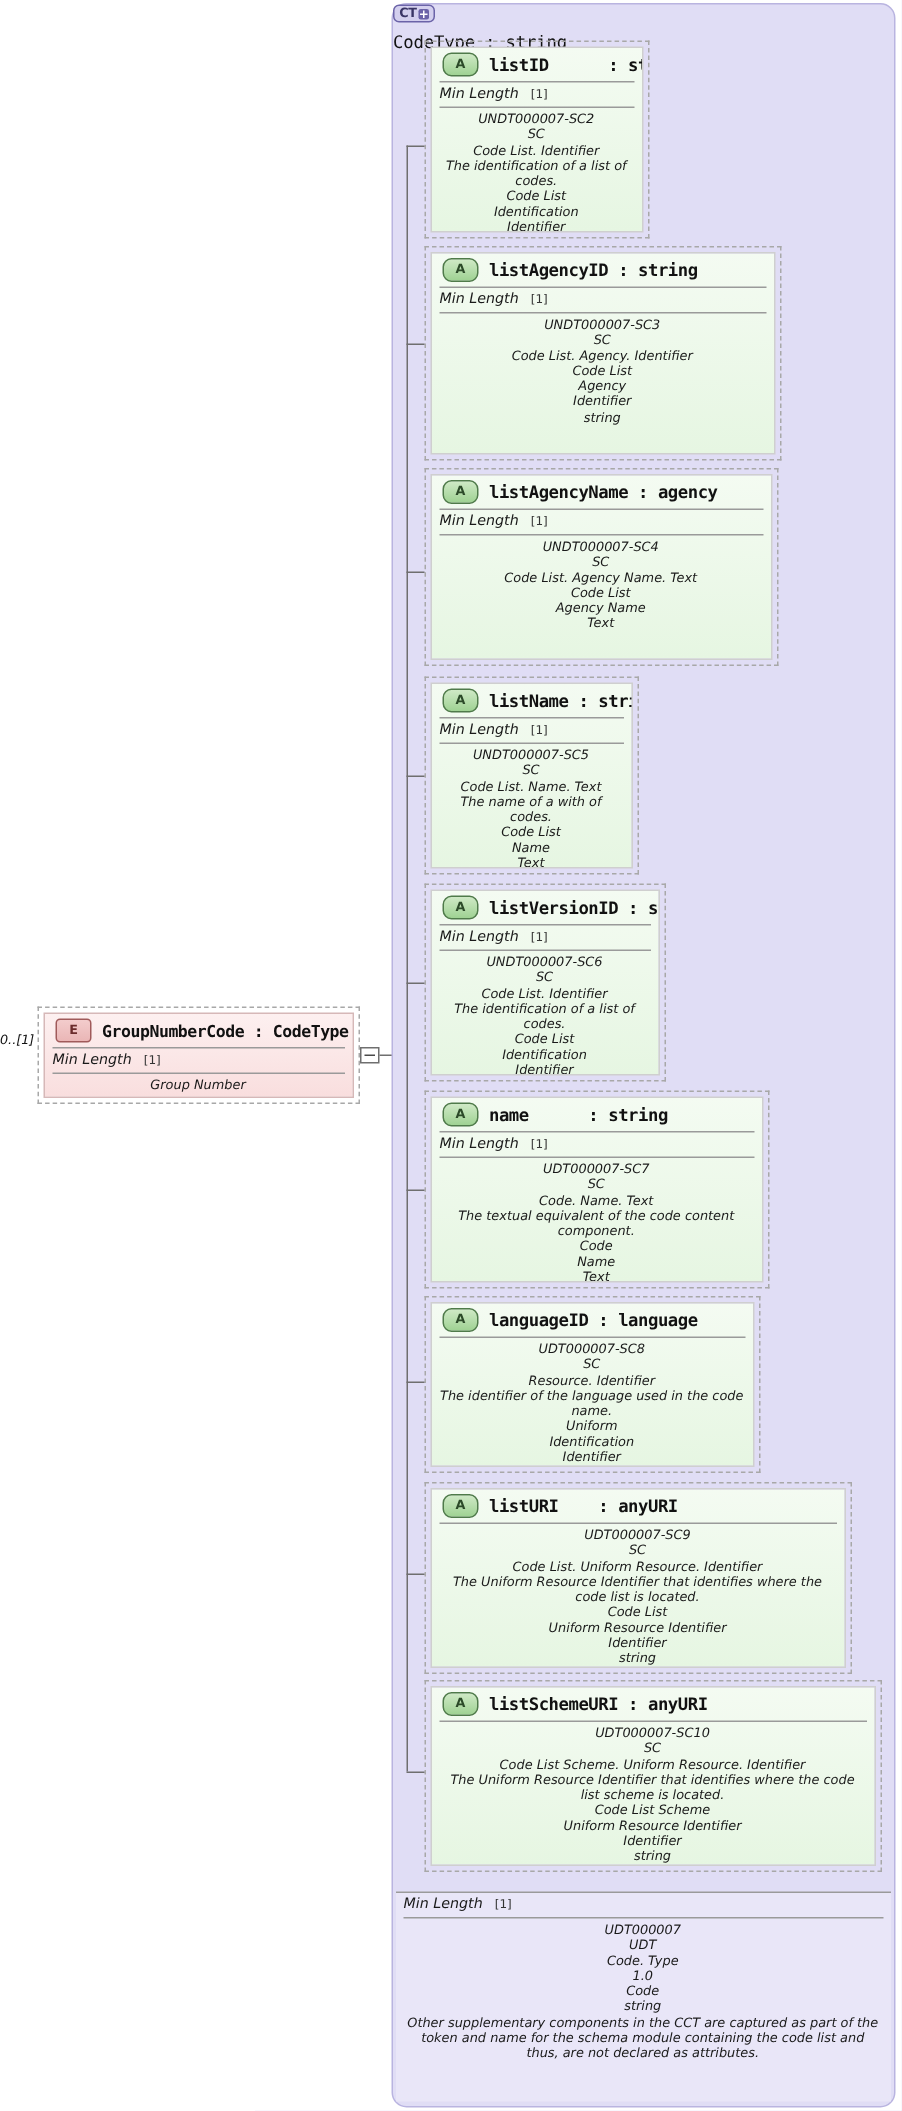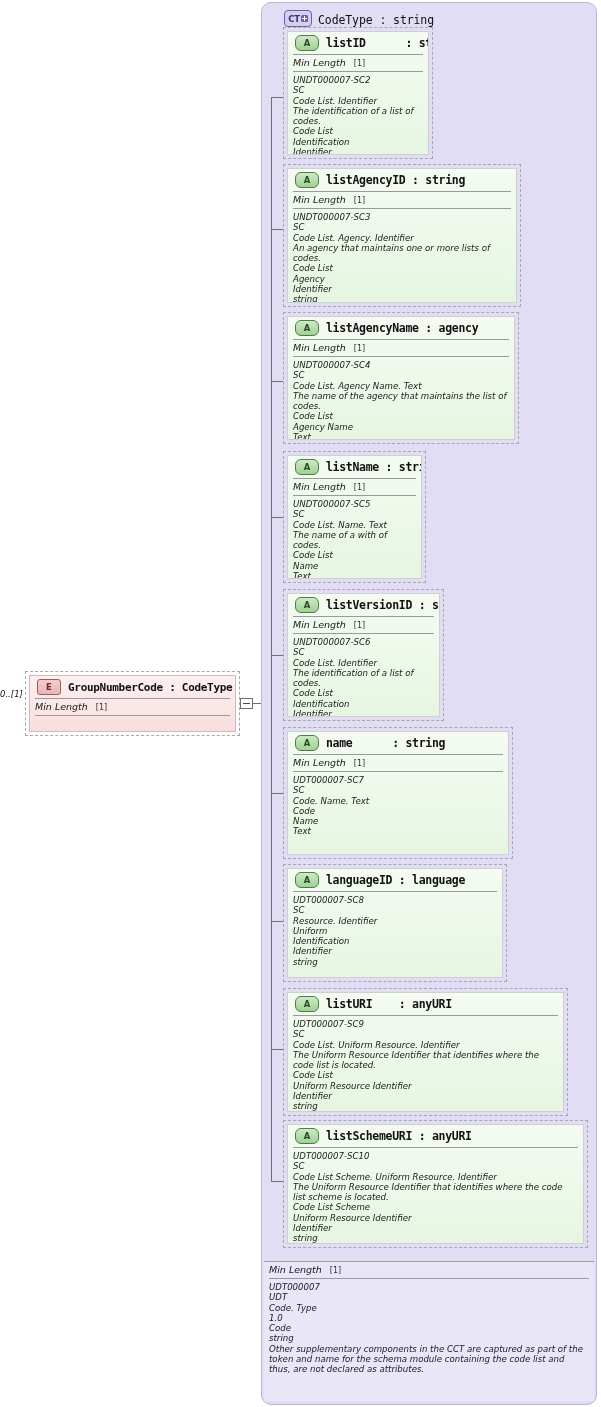--- a/index.html
+++ b/index.html
@@ -10,21 +10,21 @@
   
   #ct-container{
     position:absolute; left:261px; top:2px; width:336px; height:1403px;
     background:#e0ddf5;
     border:1px solid #b9b4e0;
     border-radius:10px;
     box-sizing:border-box;
   }
   #ct-header{
     position:absolute; left:0; top:0; height:24px;
-    display:flex; align-items:flex-end; gap:6px; padding-left:22px;
+    display:flex; align-items:flex-start; gap:6px; padding-left:0;flex-direction:column;
   }
   .ct-badge{
     width:26px;height:15px;border:1px solid #6b63a8;border-radius:4px;
     background:#d3cfee;display:flex;align-items:center;justify-content:center;
     font-size:8.5px;font-weight:bold;color:#3a3566;letter-spacing:-.2px;
     font-family:"DejaVu Sans",sans-serif;
   }
   .ct-badge .plus{display:inline-block;width:7px;height:7px;background:#6b63a8;
     border-radius:1.5px;position:relative;margin-left:1px;}
   .ct-badge .plus:before,.ct-badge .plus:after{content:"";position:absolute;background:#fff;}
@@ -78,20 +78,21 @@
     display:flex;align-items:baseline;gap:8px;padding:2px 0 3px 5px;
     font-size:9.5px;font-style:italic;color:#1a1a1a;
     font-family:"DejaVu Sans","Liberation Sans",sans-serif;
     text-align:right;
   }
   .minrow .mv{font-size:8px;font-style:normal;color:#333;}
   .lines{
     padding:3px 6px 4px 5px;
     font-size:8.6px;font-style:italic;color:#1a1a1a;line-height:10.3px;
     font-family:"DejaVu Sans","Liberation Sans",sans-serif;
+    text-align:center;
   }
   .lines div{white-space:normal;}
 
   
   #el-box{
     position:absolute;left:25px;top:671px;width:215px;height:65px;
     border:1px dashed #a8a8a8;box-sizing:border-box;background:transparent;
   }
   #el-box .inner{
     position:absolute;left:3px;top:3px;right:3px;bottom:3px;
@@ -136,20 +137,23 @@
     <div class="hdr" style="display:flex;align-items:center;gap:7px;padding-left:7px;height:22px;">
       <span class="e-badge">E</span>
       <span id="el-card">GroupNumberCode : CodeType</span>
     </div>
     <div class="sep"></div>
     <div class="minrow">
       <span>Min Length</span>
       <span class="mv">[1]</span>
     </div>
     <div class="sep"></div>
+    <div class="lines">
+      <div>Group Number</div>
+    </div>
   </div>
 </div>
 
 <div id="minus-box"></div>
 <div class="conn" id="link-el-to-minus" style="left:240px;top:703px;width:0px;height:1px;"></div>
 <div class="conn" id="link-minus-to-trunk" style="left:253px;top:703px;width:18px;height:1px;"></div>
 
 <div id="ct-container">
 
   <div id="ct-header">
@@ -193,21 +197,20 @@
           <div class="sep"></div>
           <div class="minrow">
             <span>Min Length</span>
             <span class="mv">[1]</span>
           </div>
           <div class="sep"></div>
           <div class="lines">
             <div>UNDT000007-SC3</div>
             <div>SC</div>
             <div>Code List. Agency. Identifier</div>
-            <div>An agency that maintains one or more lists of codes.</div>
             <div>Code List</div>
             <div>Agency</div>
             <div>Identifier</div>
             <div>string</div>
           </div>
         </div>
       </div>
       <div class="attr" style="left: 21px; top: 309px; width: 236px; height: 132px;">
         <div class="inner">
           <div class="hdr">
@@ -217,21 +220,20 @@
           <div class="sep"></div>
           <div class="minrow">
             <span>Min Length</span>
             <span class="mv">[1]</span>
           </div>
           <div class="sep"></div>
           <div class="lines">
             <div>UNDT000007-SC4</div>
             <div>SC</div>
             <div>Code List. Agency Name. Text</div>
-            <div>The name of the agency that maintains the list of codes.</div>
             <div>Code List</div>
             <div>Agency Name</div>
             <div>Text</div>
           </div>
         </div>
       </div>
       <div class="attr" style="left: 21px; top: 448px; width: 143px; height: 132px;">
         <div class="inner">
           <div class="hdr">
             <span class="a-badge">A</span>
@@ -287,37 +289,39 @@
           <div class="sep"></div>
           <div class="minrow">
             <span>Min Length</span>
             <span class="mv">[1]</span>
           </div>
           <div class="sep"></div>
           <div class="lines">
             <div>UDT000007-SC7</div>
             <div>SC</div>
             <div>Code. Name. Text</div>
+            <div>The textual equivalent of the code content component.</div>
             <div>Code</div>
             <div>Name</div>
             <div>Text</div>
           </div>
         </div>
       </div>
       <div class="attr" style="left: 21px; top: 861px; width: 224px; height: 118px;">
         <div class="inner">
           <div class="hdr">
             <span class="a-badge">A</span>
             <span class="a-name">languageID : language</span>
           </div>
           <div class="sep"></div>
           <div class="lines">
             <div>UDT000007-SC8</div>
             <div>SC</div>
             <div>Resource. Identifier</div>
+            <div>The identifier of the language used in the code name.</div>
             <div>Uniform</div>
             <div>Identification</div>
             <div>Identifier</div>
             <div>string</div>
           </div>
         </div>
       </div>
       <div class="attr" style="left: 21px; top: 985px; width: 285px; height: 128px;">
         <div class="inner">
           <div class="hdr">

